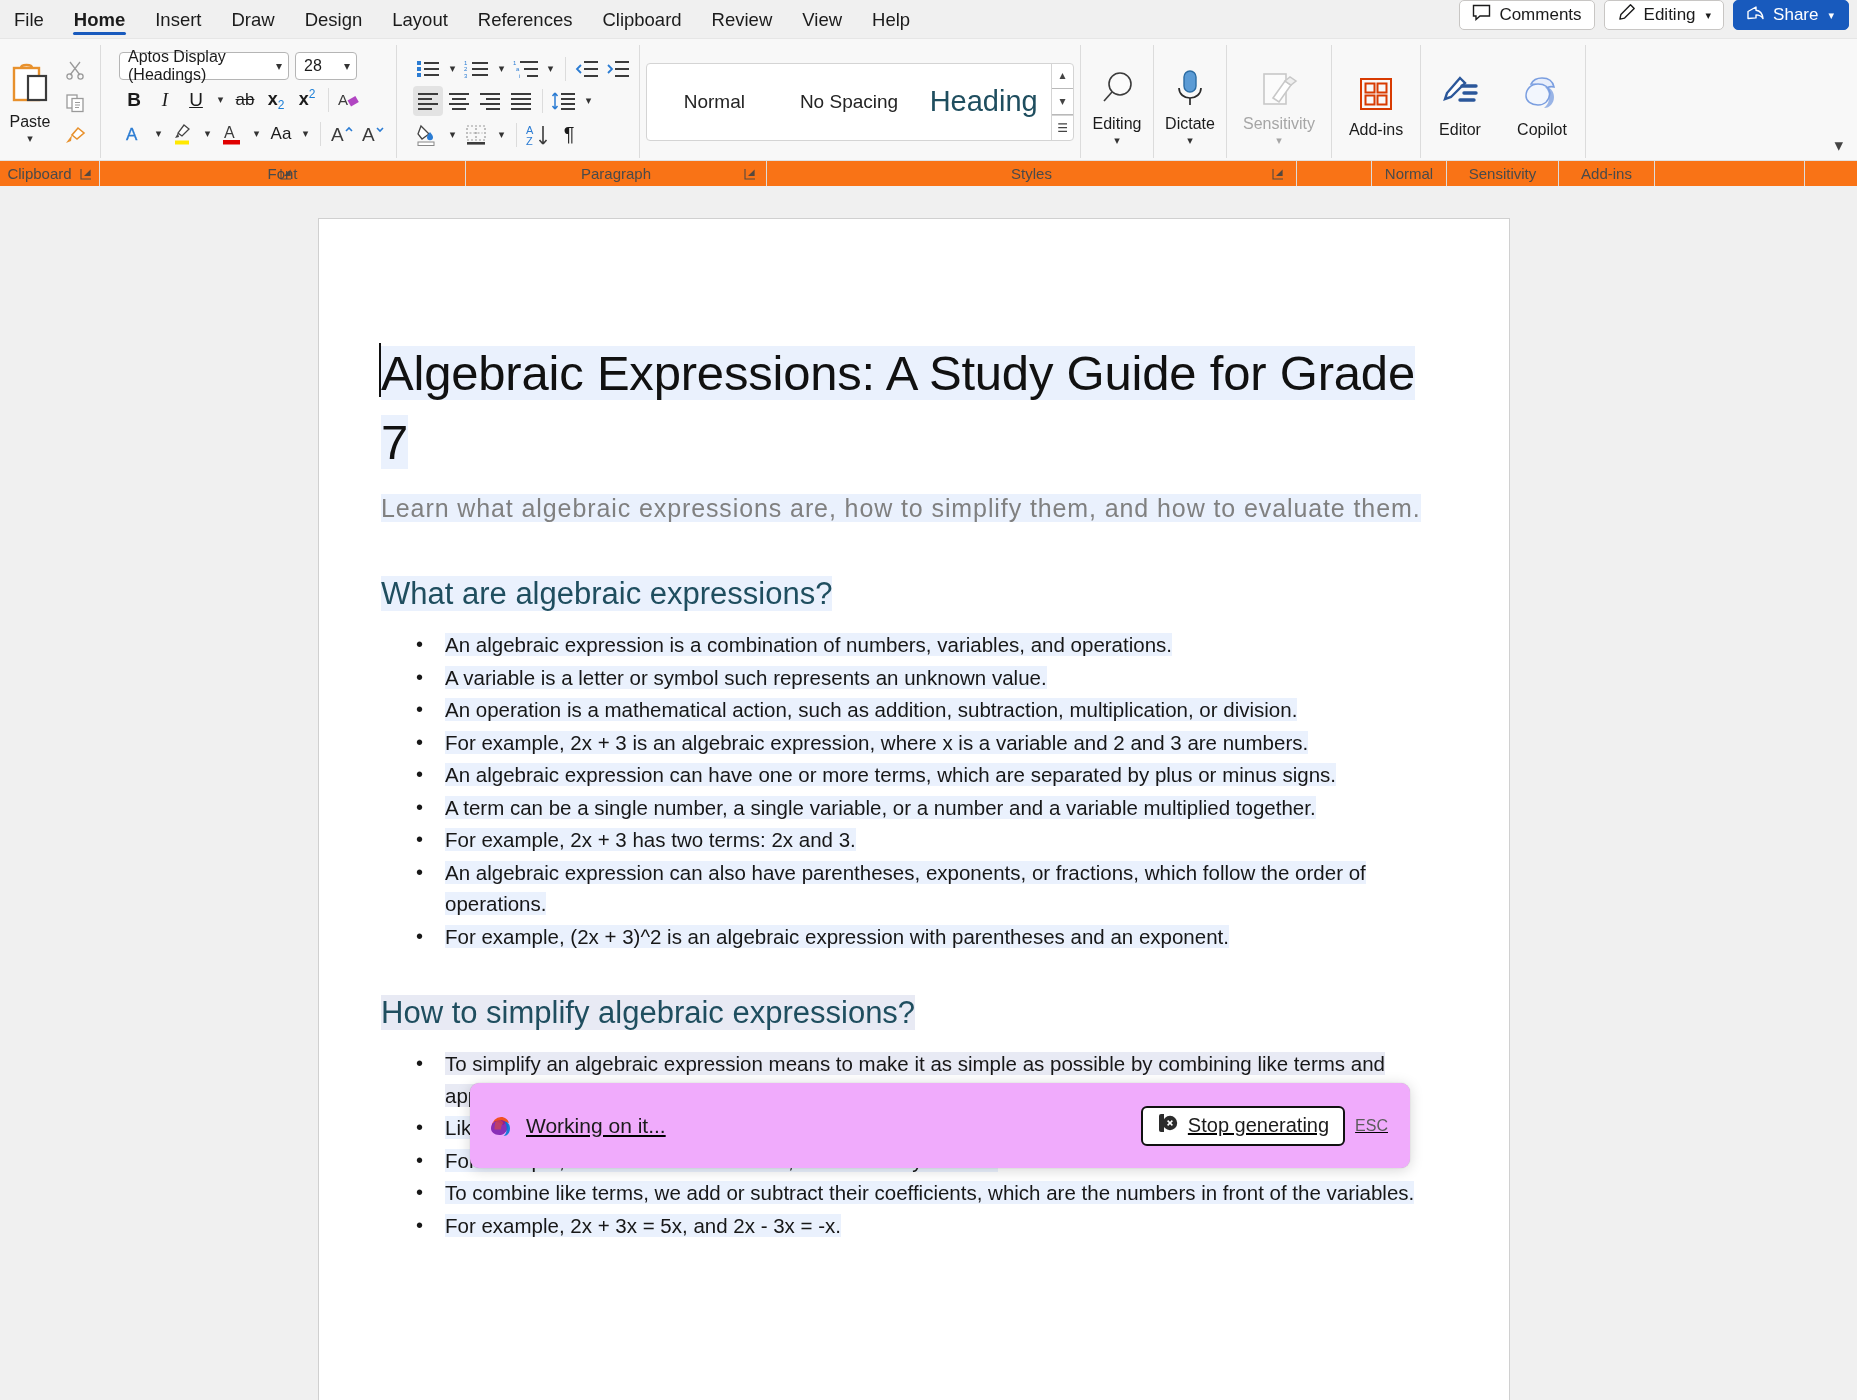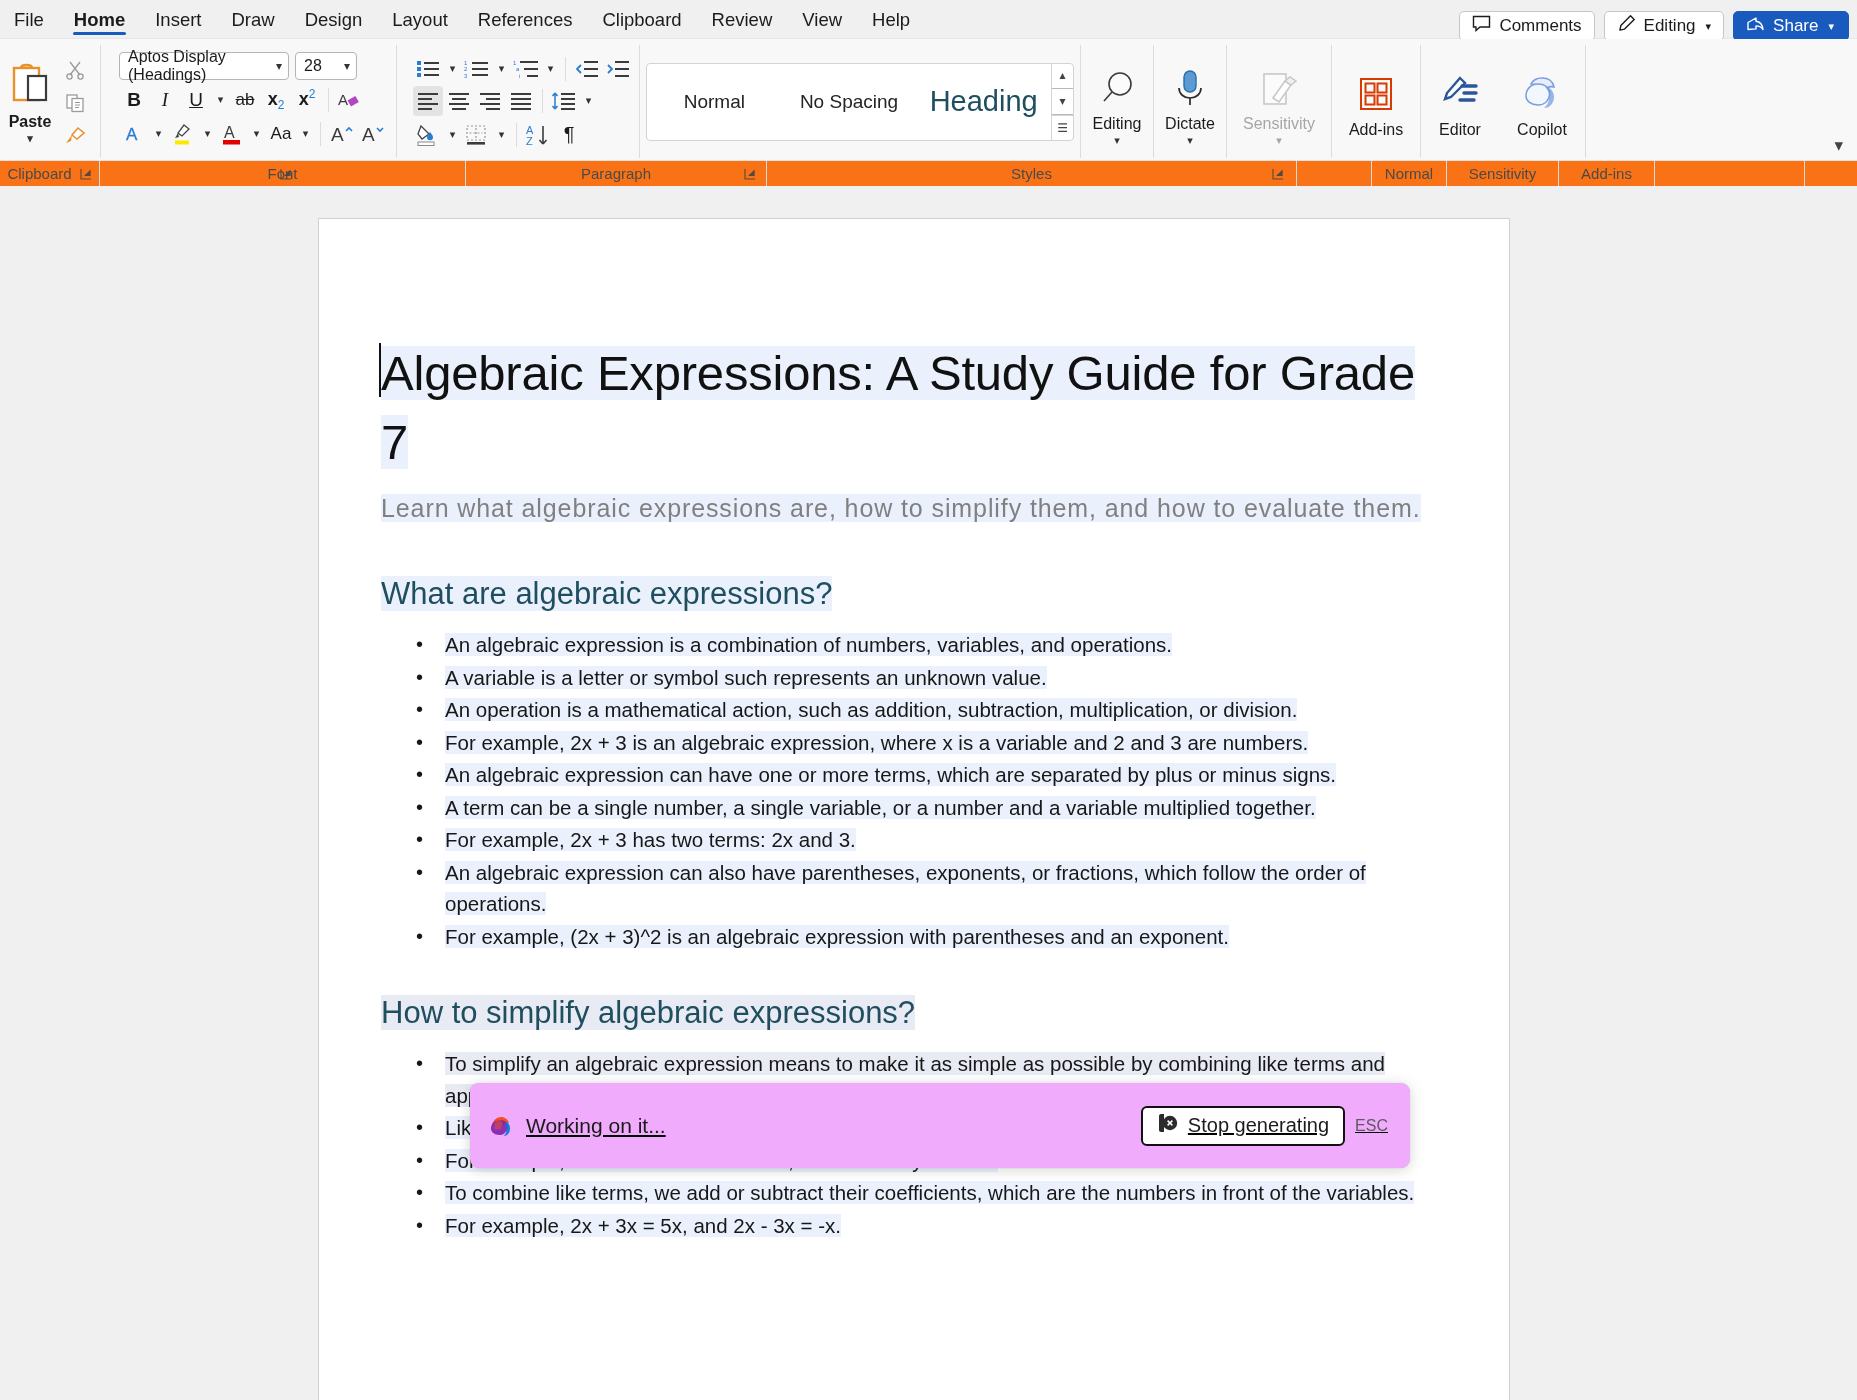--- a/index.html
+++ b/index.html
@@ -36,21 +36,21 @@
   .tab.active { font-weight: bold; position: relative; }
   .tab.active::after {
     content: "";
     position: absolute;
     left: 14px; right: 14px; bottom: 4px;
     height: 3px; border-radius: 2px;
     background: #185abd;
   }
   .tabstrip-right {
     position: absolute;
-    right: 8px; top: 11px;
+    right: 8px; top: 0;
     height: 30px;
     display: flex; align-items: center; gap: 9px;
   }
   .pillbtn {
     display: flex; align-items: center; gap: 8px;
     height: 30px;
     padding: 0 12px;
     border: 1px solid #c8c6c4;
     border-radius: 5px;
     background: #ffffff;
@@ -94,21 +94,21 @@
     white-space: nowrap;
   }
   .dlg {
     display: inline-block;
     width: 12px; height: 12px;
     position: relative; opacity: .9;
   }
   .dlg svg { display:block; }
 
   
-  .clipboard { width: 100px; padding-left: 0; font-weight: bold; }
+  .clipboard { width: 100px; padding-left: 0; }
   .paste-col {
     display:flex; flex-direction: column; align-items:center;
     width: 60px; padding-top: 6px;
   }
   .paste-label { font-size: 16px; color:#1b1b1b; margin-top: 1px; }
   .paste-chev { font-size: 11px; color:#333; line-height: 9px; margin-top:3px;}
   .clip-small { display:flex; flex-direction:column; gap:3px; align-items:center; padding-top:6px;}
 
   
   .fontgrp { padding: 0 8px; }

